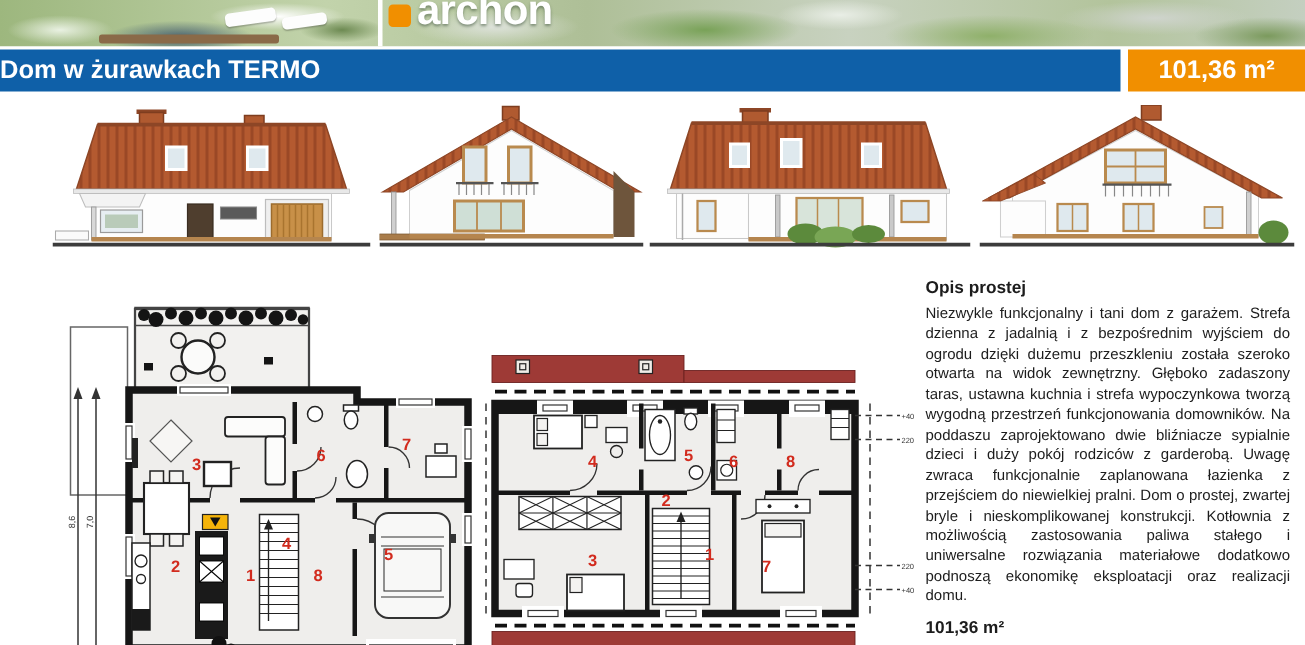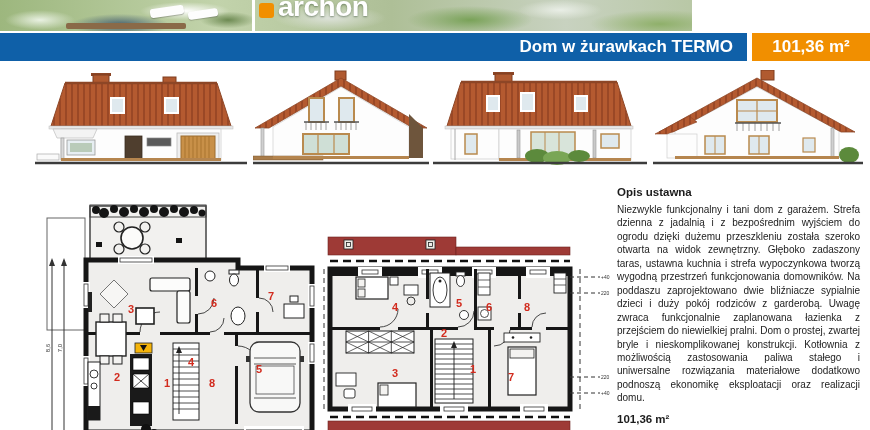--- a/index.html
+++ b/index.html
@@ -1,20 +1,20 @@
 <!DOCTYPE html>
 <html><head>
 <meta charset="utf-8">
 <style>
   html,body{margin:0;padding:0;background:#fff;}
   .page{position:relative;width:870px;height:430px;overflow:hidden;background:#fff;
         font-family:"Liberation Sans",sans-serif;}
 
   
-  .photo-strip{position:absolute;left:0;top:0;width:692px;height:31px;overflow:hidden;}
+  .photo-strip{position:absolute;left:0;top:0;width:870px;height:31px;overflow:hidden;}
   .photo-bg{position:absolute;left:0;top:0;width:870px;height:31px;
     background:
       radial-gradient(50px 14px at 40px 20px,#e9f1e2 0%,rgba(233,241,226,0) 70%),
       radial-gradient(70px 16px at 120px 25px,#47606f 0%,rgba(71,96,111,0) 70%),
       radial-gradient(60px 12px at 185px 11px,#ffffff 0%,rgba(255,255,255,0) 75%),
       radial-gradient(40px 12px at 228px 20px,#6d8a52 0%,rgba(109,138,82,0) 70%),
       radial-gradient(80px 18px at 330px 18px,#dde2da 0%,rgba(221,226,218,0) 70%),
       radial-gradient(90px 20px at 470px 20px,#79a258 0%,rgba(121,162,88,0) 70%),
       radial-gradient(60px 14px at 560px 10px,#e9eee6 0%,rgba(233,238,230,0) 70%),
       radial-gradient(100px 20px at 660px 24px,#8fb06a 0%,rgba(143,176,106,0) 70%),
@@ -26,21 +26,21 @@
   .l1{left:150px;top:7px;width:34px;height:9px;transform:rotate(-8deg);}
   .l2{left:188px;top:10px;width:30px;height:8px;transform:rotate(-8deg);}
   .strip-sep{position:absolute;left:252px;top:0;width:3px;height:31px;background:#fff;}
   .logo{position:absolute;left:259px;top:-7px;display:flex;align-items:flex-end;gap:4px;}
   .logo-square{width:15px;height:15px;background:#f18f00;border-radius:3px;margin-bottom:3px;}
   .logo-text{font-size:28px;font-weight:bold;color:#fff;letter-spacing:-.5px;line-height:1;
              text-shadow:0 1px 2px rgba(60,80,60,.55);}
 
   
   .banner-blue{position:absolute;left:0;top:33px;width:747px;height:28px;background:#0f60a8;
-    color:#fff;font-size:17px;font-weight:bold;text-align:right;line-height:28px;
+    color:#fff;font-size:17px;font-weight:bold;line-height:28px;
     padding-right:14px;box-sizing:border-box;}
   .banner-orange{position:absolute;left:752px;top:33px;width:118px;height:28px;background:#f18f00;
     color:#fff;font-size:17px;font-weight:bold;text-align:center;line-height:28px;}
 
   
   .elev{position:absolute;top:70px;}
 
   
   .plan{position:absolute;}
   .room-no{font:bold 11px "Liberation Sans",sans-serif;fill:#d22b1e;}
@@ -515,20 +515,20 @@
       <text class="room-no" x="70" y="150">3</text>
       <text class="room-no" x="70" y="84">4</text>
       <text class="room-no" x="134" y="80">5</text>
       <text class="room-no" x="164" y="84">6</text>
       <text class="room-no" x="186" y="154">7</text>
       <text class="room-no" x="202" y="84">8</text>
     </g>
   </svg>
 
   <div class="description">
-    <p class="desc-heading">Opis ustawna</p>
+    <p class="desc-heading">Opis prostej</p>
     <p class="desc-body">Niezwykle funkcjonalny i tani dom z garażem. Strefa dzienna z jadalnią i z bezpośrednim wyjściem do ogrodu dzięki dużemu przeszkleniu została szeroko otwarta na widok zewnętrzny. Głęboko zadaszony taras, ustawna kuchnia i strefa wypoczynkowa tworzą wygodną przestrzeń funkcjonowania domowników. Na poddaszu zaprojektowano dwie bliźniacze sypialnie dzieci i duży pokój rodziców z garderobą. Uwagę zwraca funkcjonalnie zaplanowana łazienka z przejściem do niewielkiej pralni. Dom o prostej, zwartej bryle i nieskomplikowanej konstrukcji. Kotłownia z możliwością zastosowania paliwa stałego i uniwersalne rozwiązania materiałowe dodatkowo podnoszą ekonomikę eksploatacji oraz realizacji domu.</p>
   </div>
   <div class="area-row">
     <span>101,36 m²</span>
   </div>
 
 </div>
 
 </body></html>

